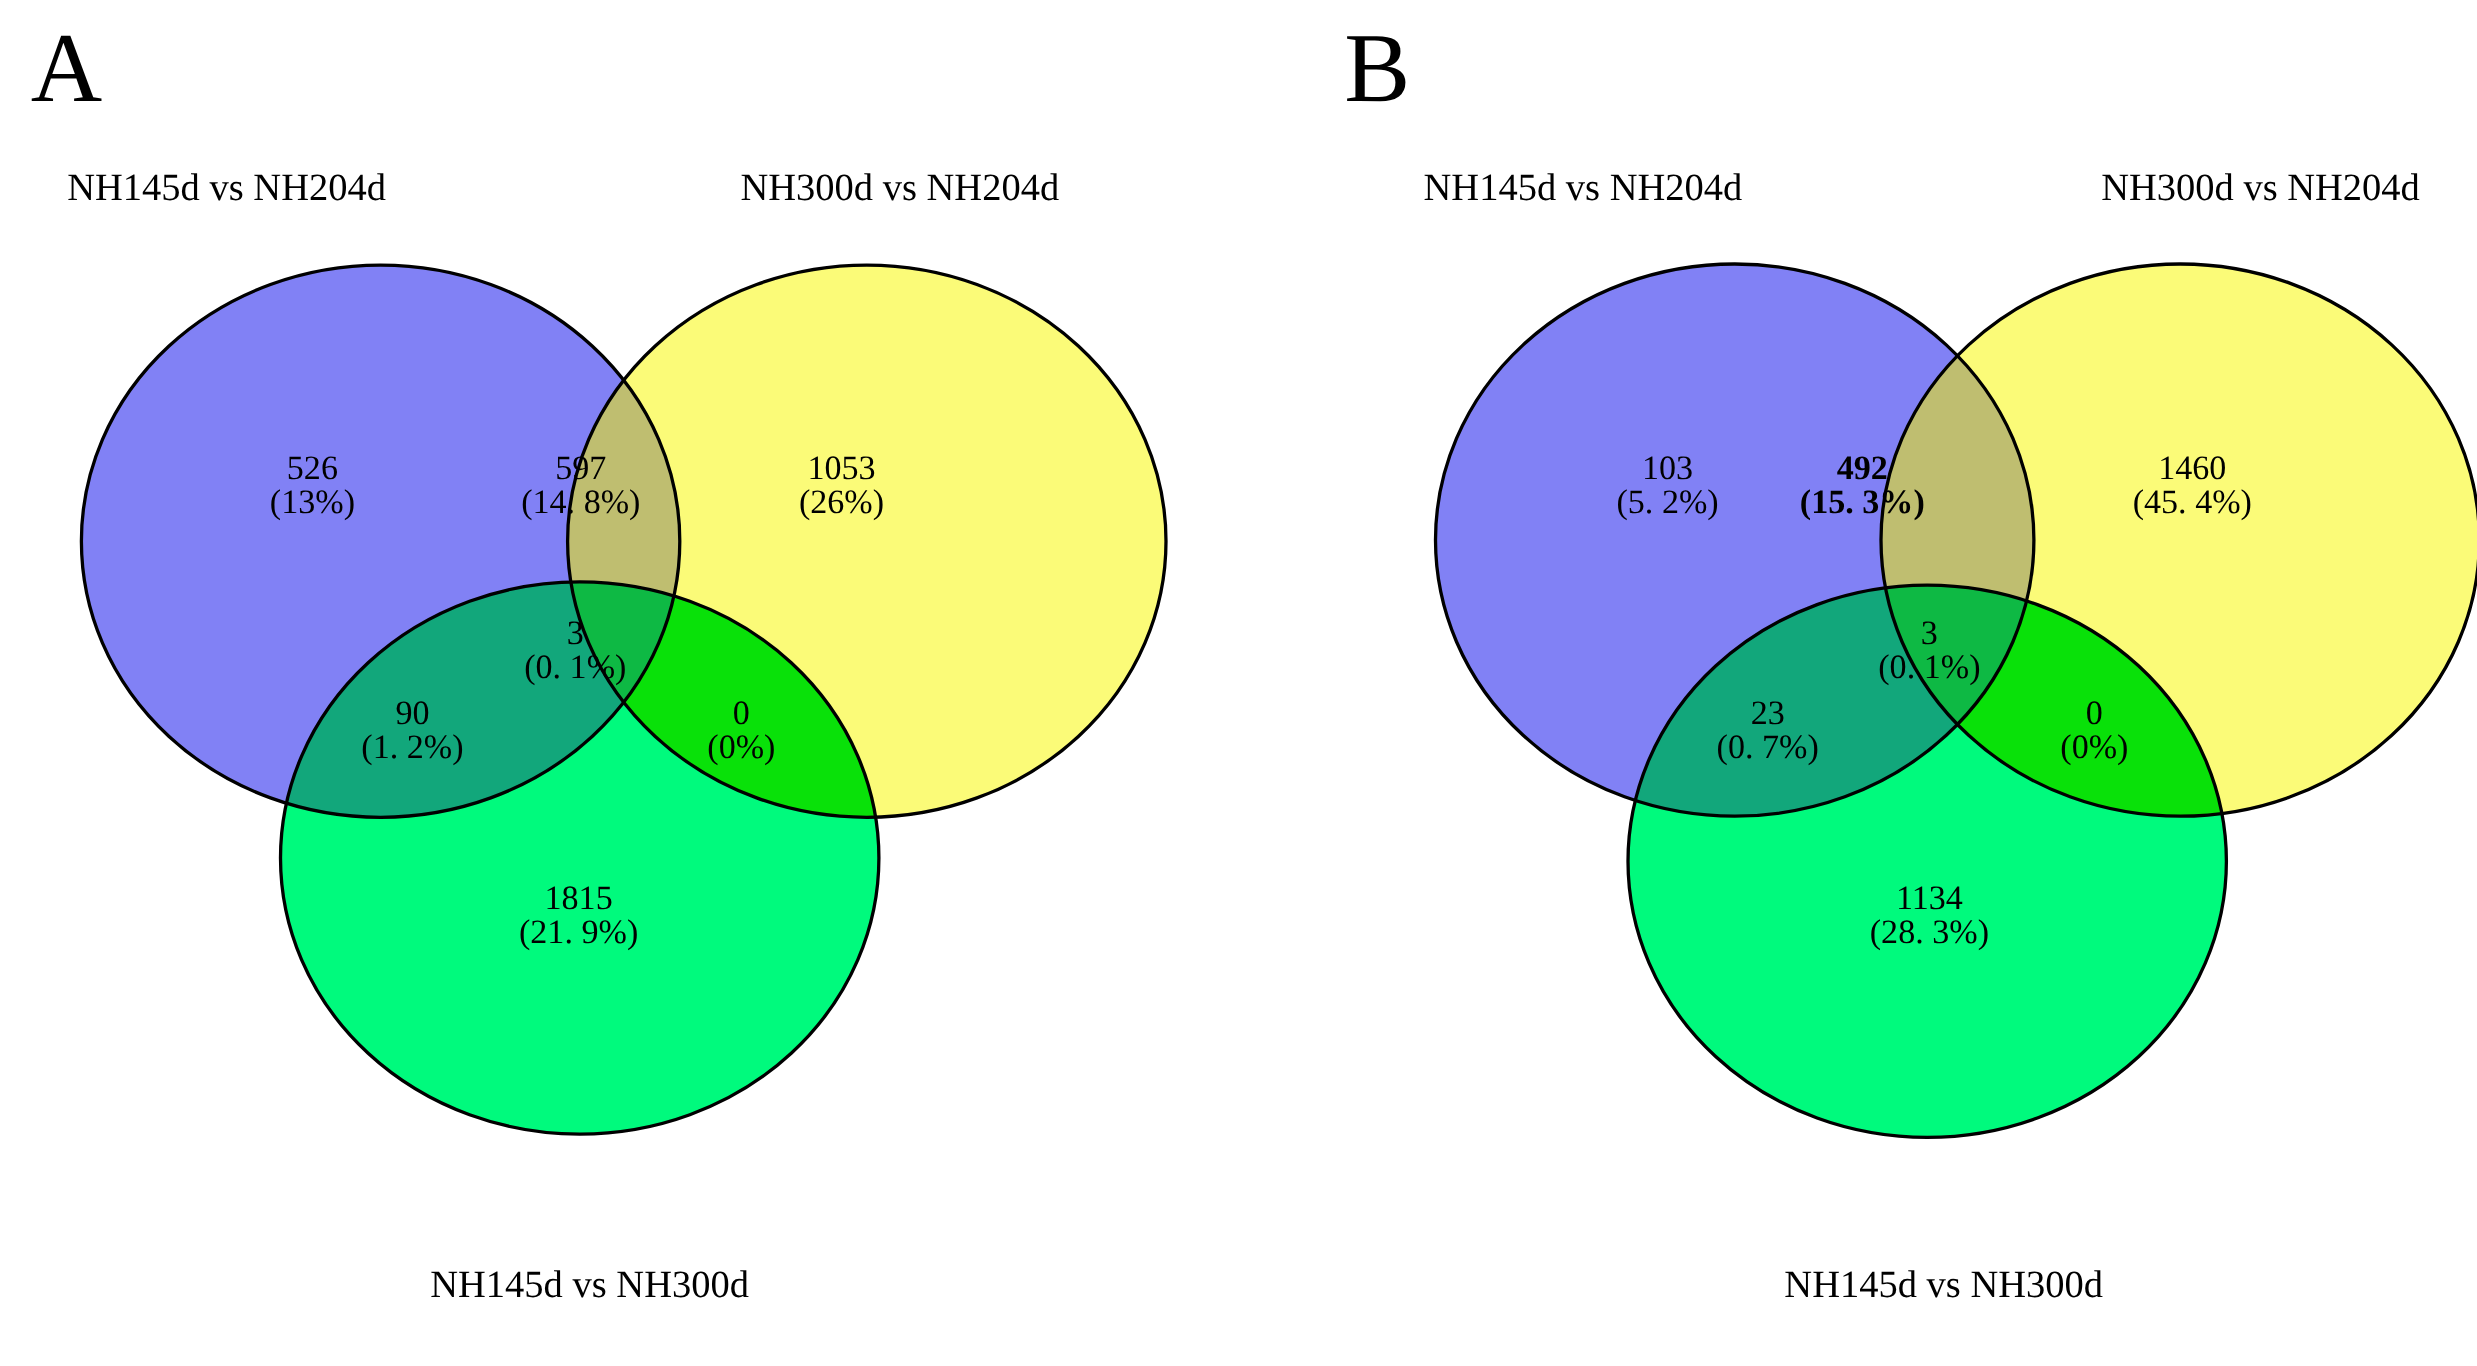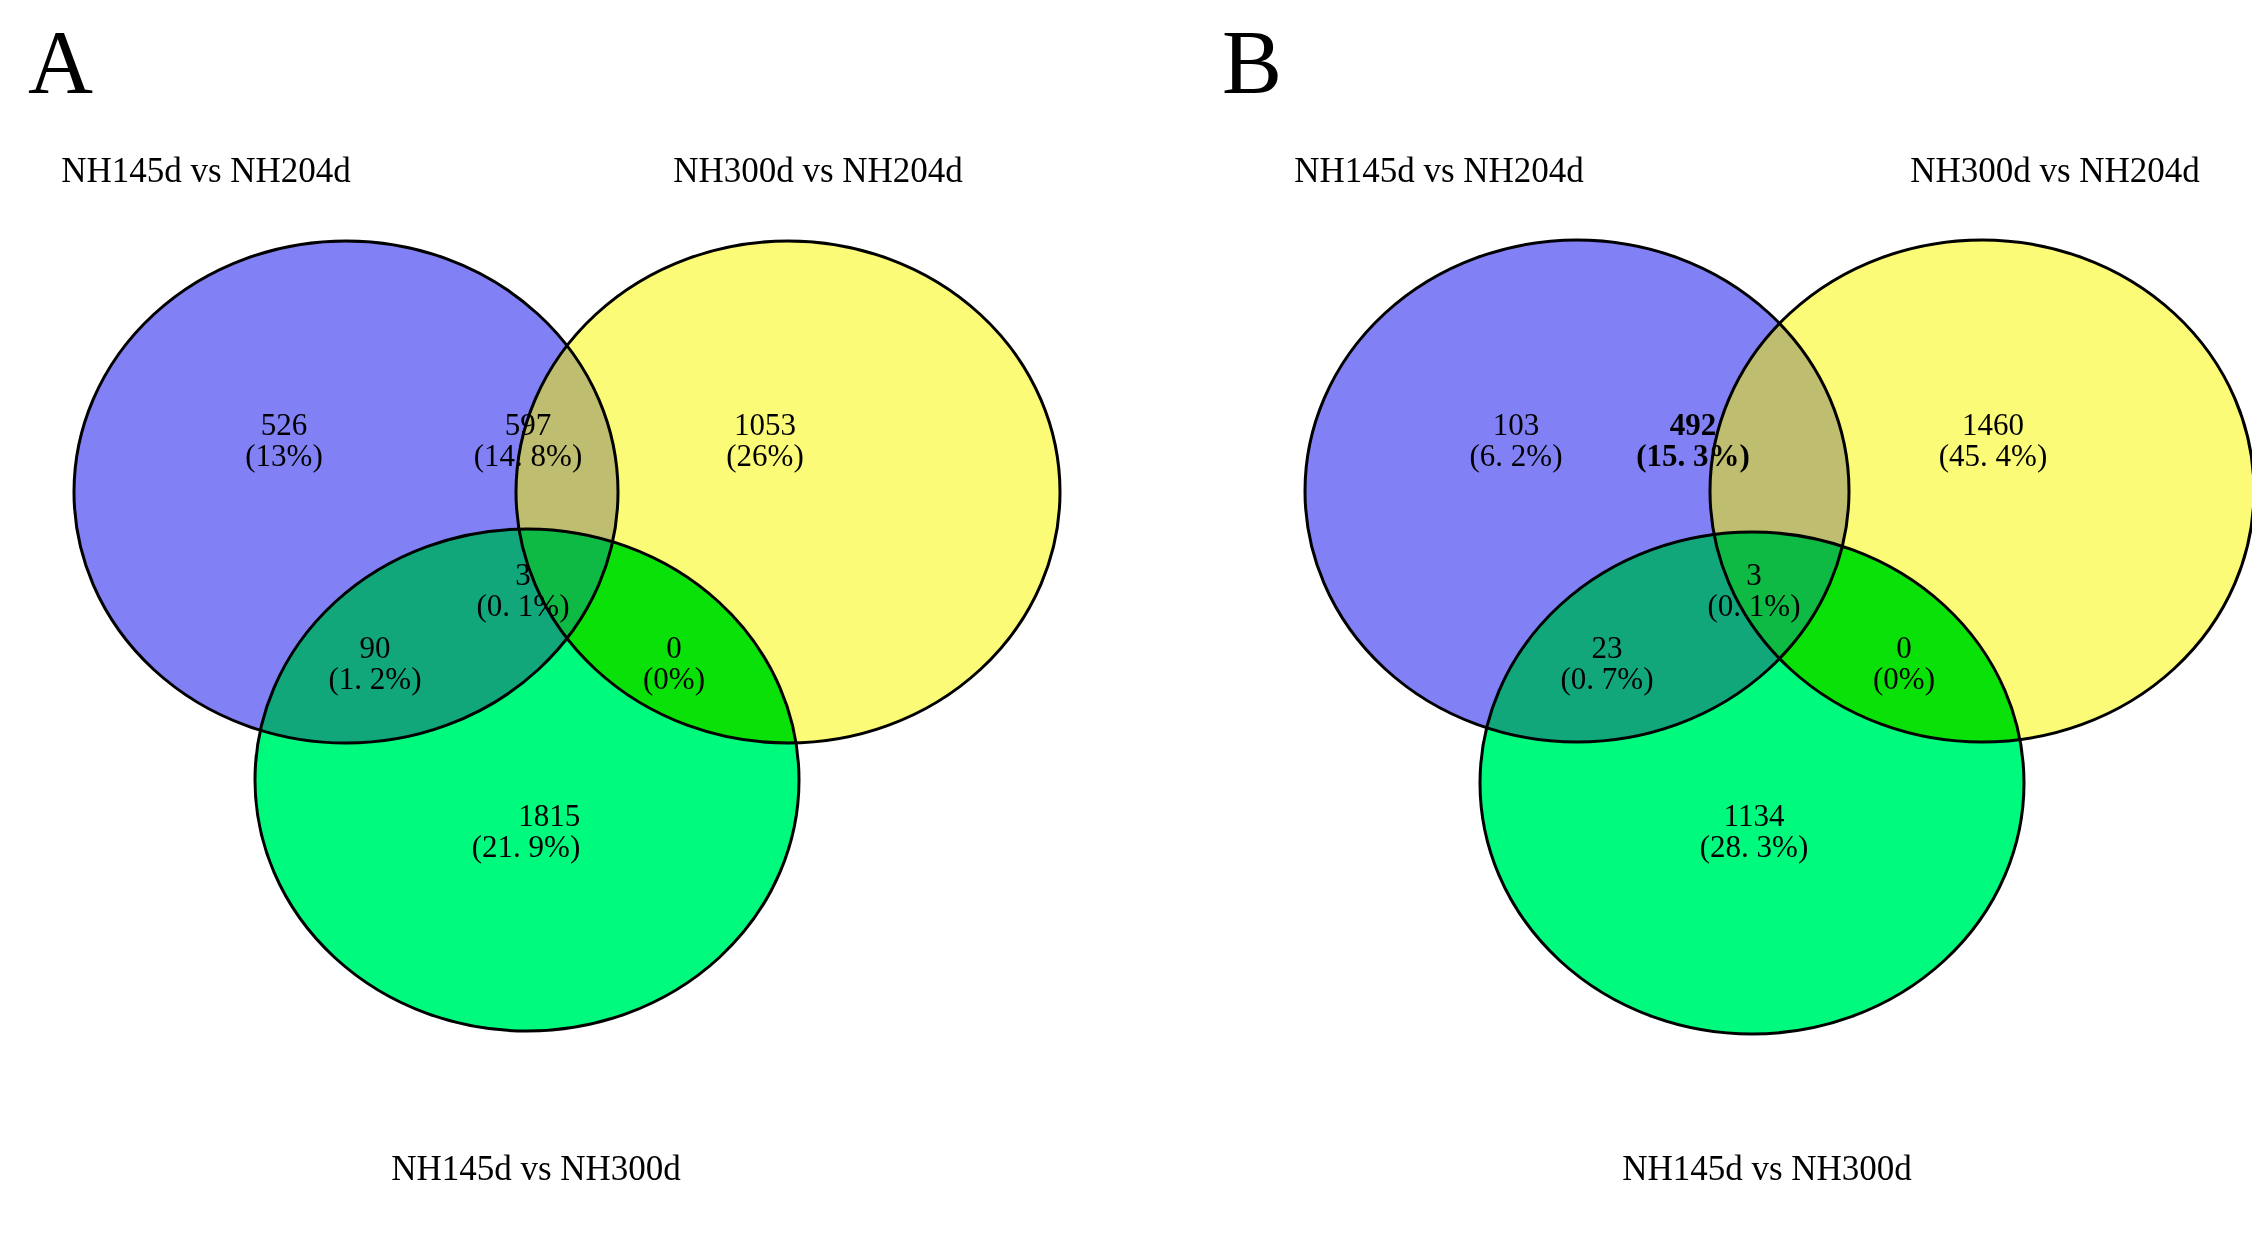--- a/index.html
+++ b/index.html
@@ -140,34 +140,34 @@
     <span class="region-percent">(0. 1%)</span>
   </div>
   <div class="region-label" style="left:375px; top:661px;">
     <span class="region-count">90</span>
     <span class="region-percent">(1. 2%)</span>
   </div>
   <div class="region-label" style="left:674px; top:661px;">
     <span class="region-count">0</span>
     <span class="region-percent">(0%)</span>
   </div>
-  <div class="region-label" style="left:526px; top:829px;text-align:right;">
+  <div class="region-label" style="left:526px; top:829px;">
     <span class="region-count">1815</span>
     <span class="region-percent">(21. 9%)</span>
   </div>
 
   <div class="panel-letter" style="left:1222px; top:18px;">B</div>
 
   <div class="set-label" style="left:1439px; top:170px;">NH145d vs NH204d</div>
   <div class="set-label" style="left:2055px; top:170px;">NH300d vs NH204d</div>
   <div class="set-label" style="left:1767px; top:1168px;">NH145d vs NH300d</div>
 
   <div class="region-label" style="left:1516px; top:438px;">
     <span class="region-count">103</span>
-    <span class="region-percent">(6. 2%)</span>
+    <span class="region-percent">(5. 2%)</span>
   </div>
   <div class="region-label" style="left:1693px; top:438px;font-weight:bold;">
     <span class="region-count">492</span>
     <span class="region-percent">(15. 3%)</span>
   </div>
   <div class="region-label" style="left:1993px; top:438px;">
     <span class="region-count">1460</span>
     <span class="region-percent">(45. 4%)</span>
   </div>
   <div class="region-label" style="left:1754px; top:588px;">

